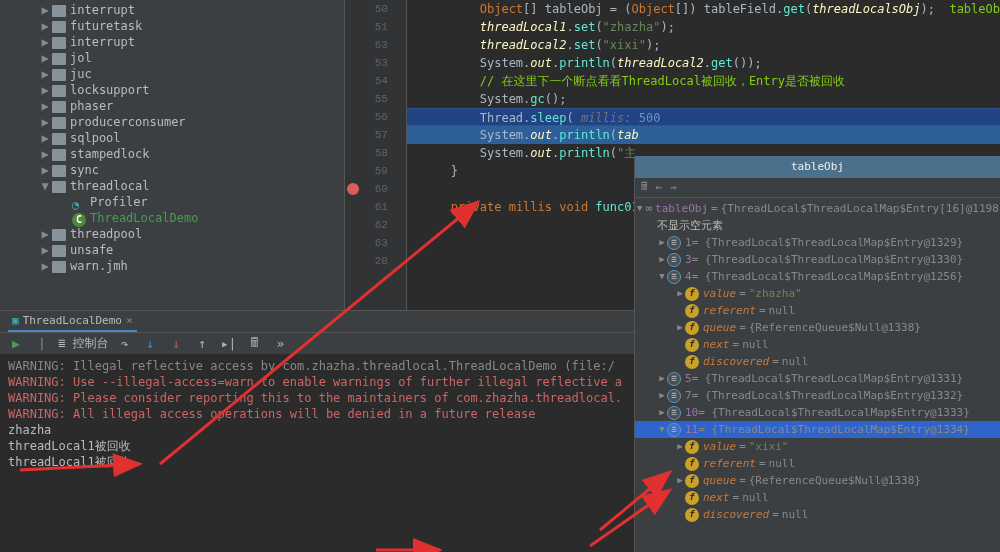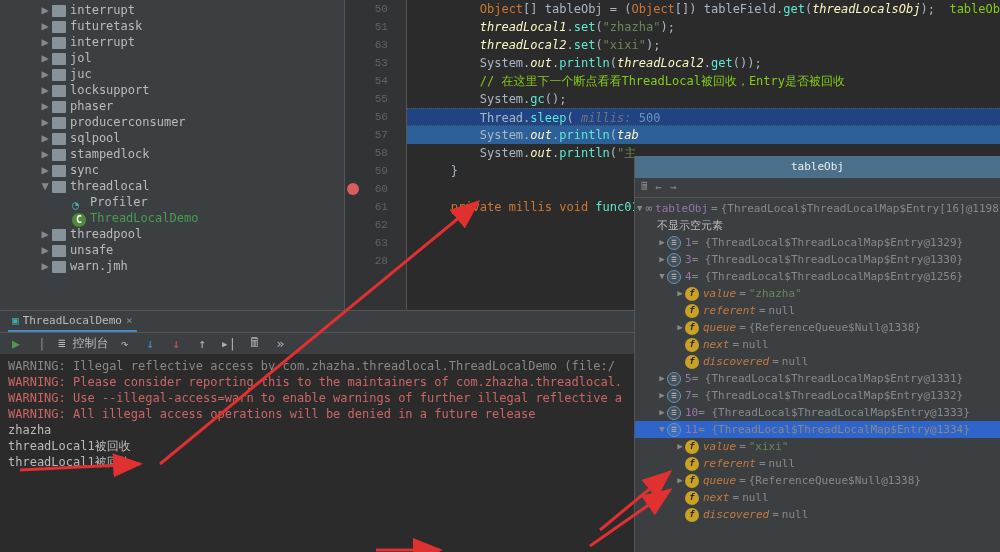--- a/index.html
+++ b/index.html
@@ -287,22 +287,22 @@
   <span class="tool-btn" style="color:#4a88c7">↓</span>
   <span class="tool-btn" style="color:#c75450">↓</span>
   <span class="tool-btn">↑</span>
   <span class="tool-btn">▸|</span>
   <span class="tool-btn">🖩</span>
   <span class="tool-btn">»</span>
 </div>
 
 <div class="console" id="console">
     <div class="truncated">WARNING: Illegal reflective access by com.zhazha.threadlocal.ThreadLocalDemo (file:/</div>
+    <div class="warn">WARNING: Use --illegal-access=warn to enable warnings of further illegal reflective a</div>
     <div class="warn">WARNING: Please consider reporting this to the maintainers of com.zhazha.threadlocal.</div>
-    <div class="warn">WARNING: Use --illegal-access=warn to enable warnings of further illegal reflective a</div>
     <div class="warn">WARNING: All illegal access operations will be denied in a future release</div>
     <div class="out">zhazha</div>
     <div class="out">threadLocal1被回收</div>
     <div class="out">threadLocal1被回收</div>
   </div>
 
 <div class="debug-panel">
   <div class="dp-title">tableObj</div>
   <div class="dp-tools">
     <span>🖩</span>

